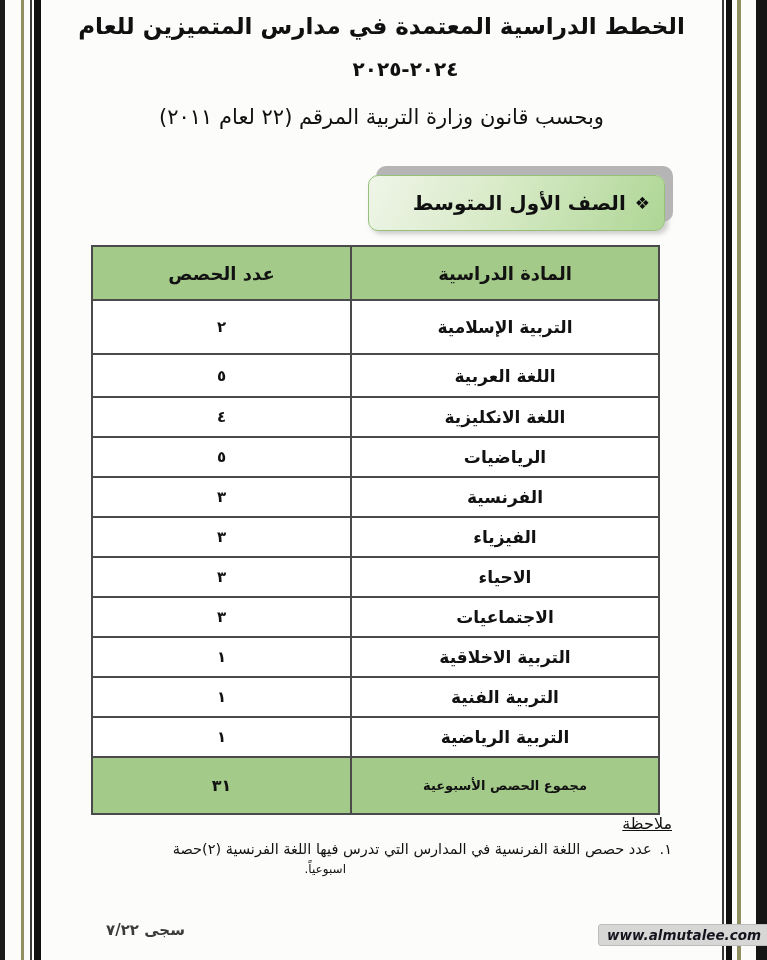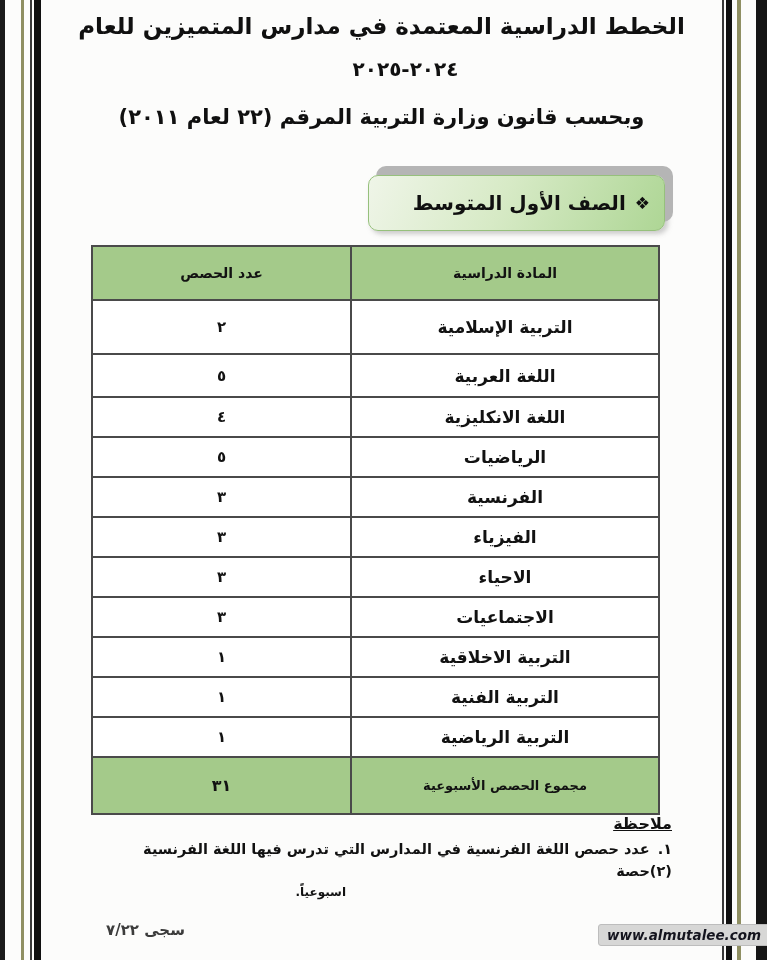--- a/index.html
+++ b/index.html
@@ -29,21 +29,21 @@
 
   .content {
     position: absolute; left: 41px; top: 0; width: 681px; height: 700px;
   }
   .titles {
     position: absolute; top: 12px; left: 0; width: 100%;
     text-align: center; color: #101010;
   }
   .title-main { font-size: 23px; font-weight: bold; line-height: 1.25; }
   .title-years { font-size: 20px; font-weight: bold; margin-top: 16px; letter-spacing: 3px; padding-left: 48px; }
-  .title-law { font-size: 21px; font-weight: bold; margin-top: 24px; }
+  .title-law { font-size: 21px; font-weight: normal; margin-top: 24px; }
 
   .grade-badge {
     position: absolute; left: 327px; top: 175px;  
     width: 297px; height: 56px;
     border-radius: 10px;
     background: linear-gradient(115deg, #eff5e8 0%, #d7eac6 45%, #aed695 100%);
     border: 1px solid #96c07c;
     box-shadow: 8px -9px 0 0 #b5b5b5, 3px 3px 5px rgba(110,110,110,0.35);
     display: flex; align-items: center; justify-content: flex-start;
     padding-right: 14px; gap: 9px;
@@ -60,33 +60,33 @@
   }
   table.plan col.c-subject { width: 308px; }
   table.plan col.c-count   { width: 259px; }
   table.plan th, table.plan td {
     border: 2px solid #4a4a4a;
     text-align: center; vertical-align: middle;
     color: #121212; font-weight: bold;
     padding: 0;
   }
   tr.head-row    { height: 54px; background: #a4ca8a; }
-  tr.head-row th { font-size: 14px; }
+  tr.head-row th { font-size: 18px; }
   tr.data-row    { height: 40px; }
   tr.data-row td.subject-cell { font-size: 17px; }
   tr.data-row td.count-cell   { font-size: 15px; }
   tr.data-row.tall  { height: 54px; }
   tr.data-row.tall2 { height: 43px; }
   tr.total-row    { height: 57px; background: #a4ca8a; }
   tr.total-row td { font-size: 13px; }
   tr.total-row td.count-cell { font-size: 16px; }
 
   .notes {
     position: absolute; left: 59px; top: 814px; width: 572px; 
-    color: #111; font-weight: bold; text-align: right;
+    color: #111; font-weight: normal; text-align: right;
   }
   .notes-heading {
     font-size: 16px; text-decoration: underline; margin-bottom: 5px;
   }
   .note-item { font-size: 14.5px; line-height: 1.55; }
   .note-marker { margin-left: 8px; }
   .note-continuation { margin-left: 0; margin-right: 326px; font-size: 12px; }
 
   .page-number {
     position: absolute; left: 106px; top: 921px;

